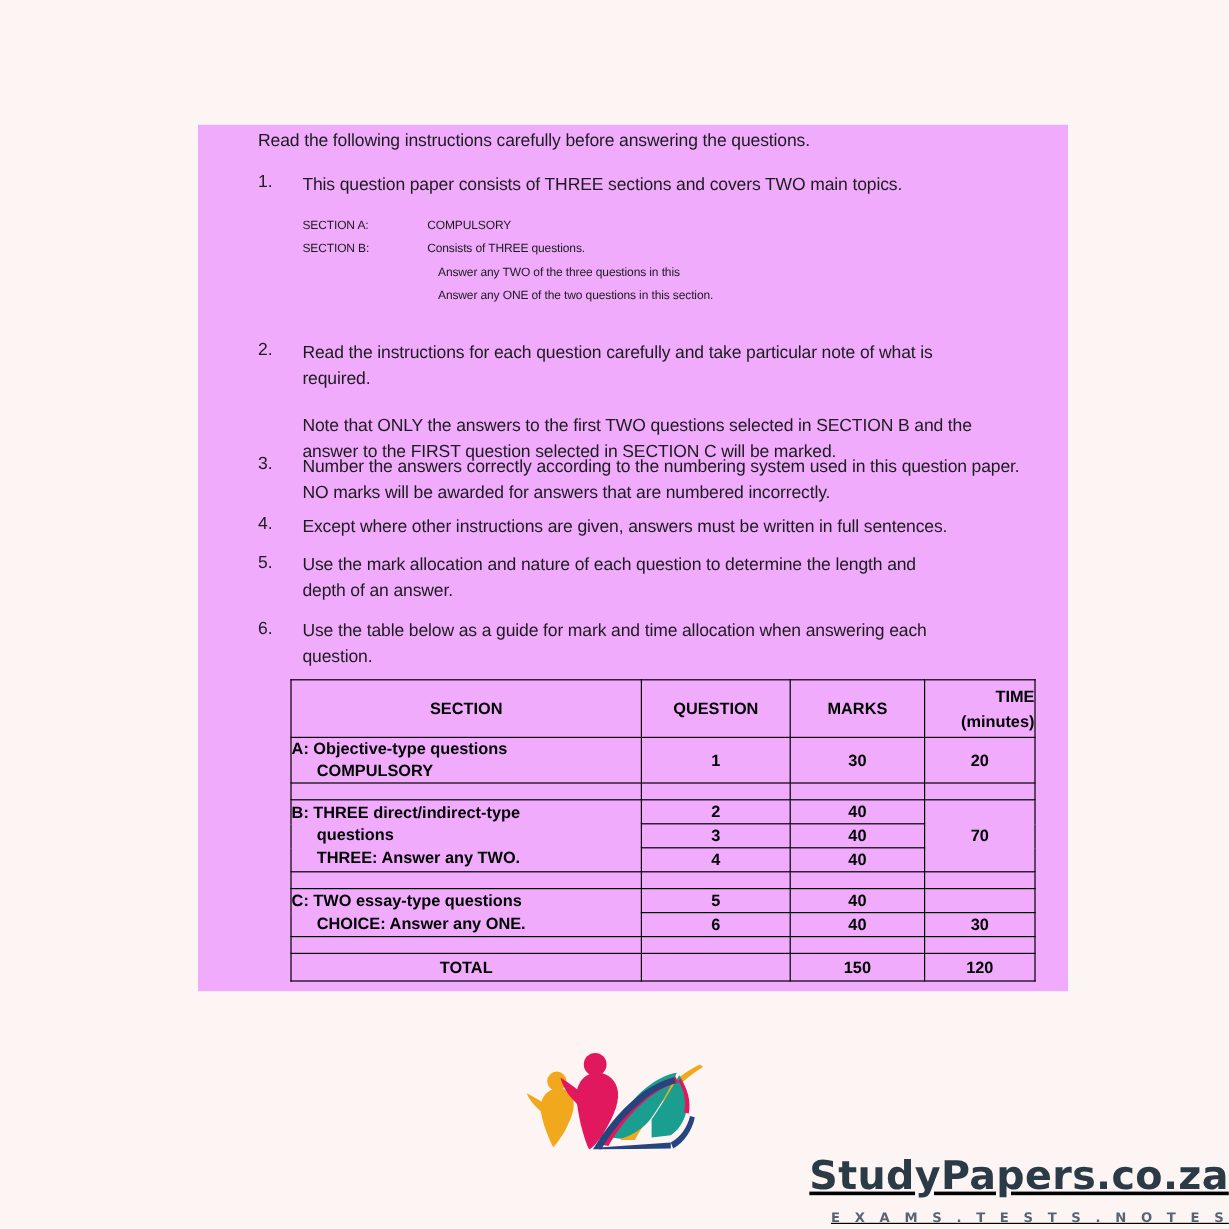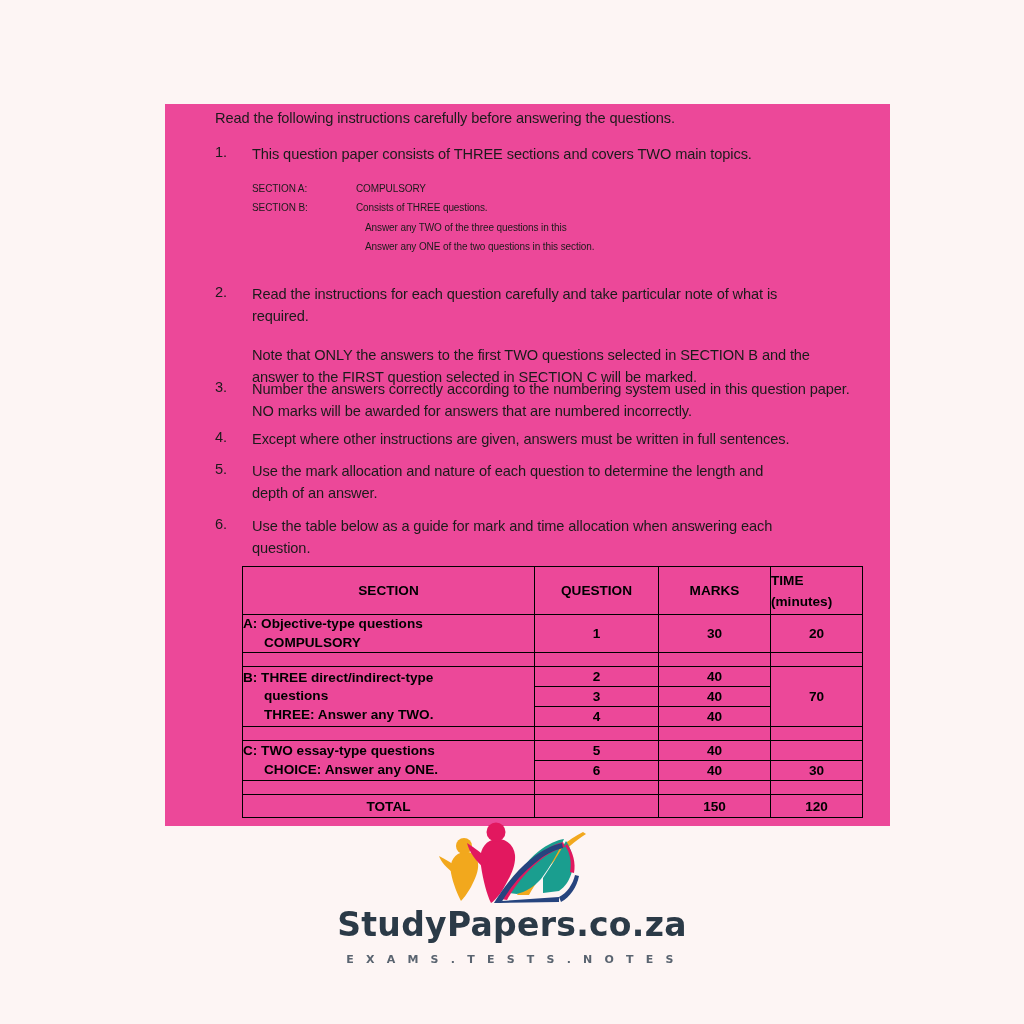--- a/index.html
+++ b/index.html
@@ -20,21 +20,21 @@
     height: 1024px;
   }
 
   
   .doc-panel {
     position: absolute;
     left: 165px;
     top: 104px;
     width: 725px;
     height: 722px;
-    background: #ec4899;
+    background: #f0abfc;
   }
 
   .doc-inner {
     position: relative;
     width: 100%;
     height: 100%;
     padding: 0;
   }
 
   
@@ -118,21 +118,21 @@
     color: #000000;
     padding: 0;
     vertical-align: middle;
   }
   .col-section { width: 292px; }
   .col-question { width: 124px; }
   .col-marks { width: 112px; }
   .col-time { width: 92px; }
 
   .hdr-cell {
-    text-align: left;
+    text-align: right;
     line-height: 21px;
     height: 47px;
     vertical-align: top;
     padding-top: 3px;
   }
   .hdr-cell .sub {
     display: block;
     font-weight: bold;
   }
   .hdr-single {
@@ -161,23 +161,24 @@
   }
   .total-cell {
     text-align: center;
     height: 22px;
   }
 
   
   .logo-block {
     position: absolute;
     left: 0;
-    top: 821px;
+    top: 876px;
     width: 1024px;
-    text-align: center;
+    text-align: right;
+    text-decoration: underline;
   }
   .logo-mark {
     display: block;
     margin: 0 auto;
   }
   .logo-word {
     margin-top: 2px;
     font-size: 33px;
     font-weight: bold;
     color: #2b3a47;

